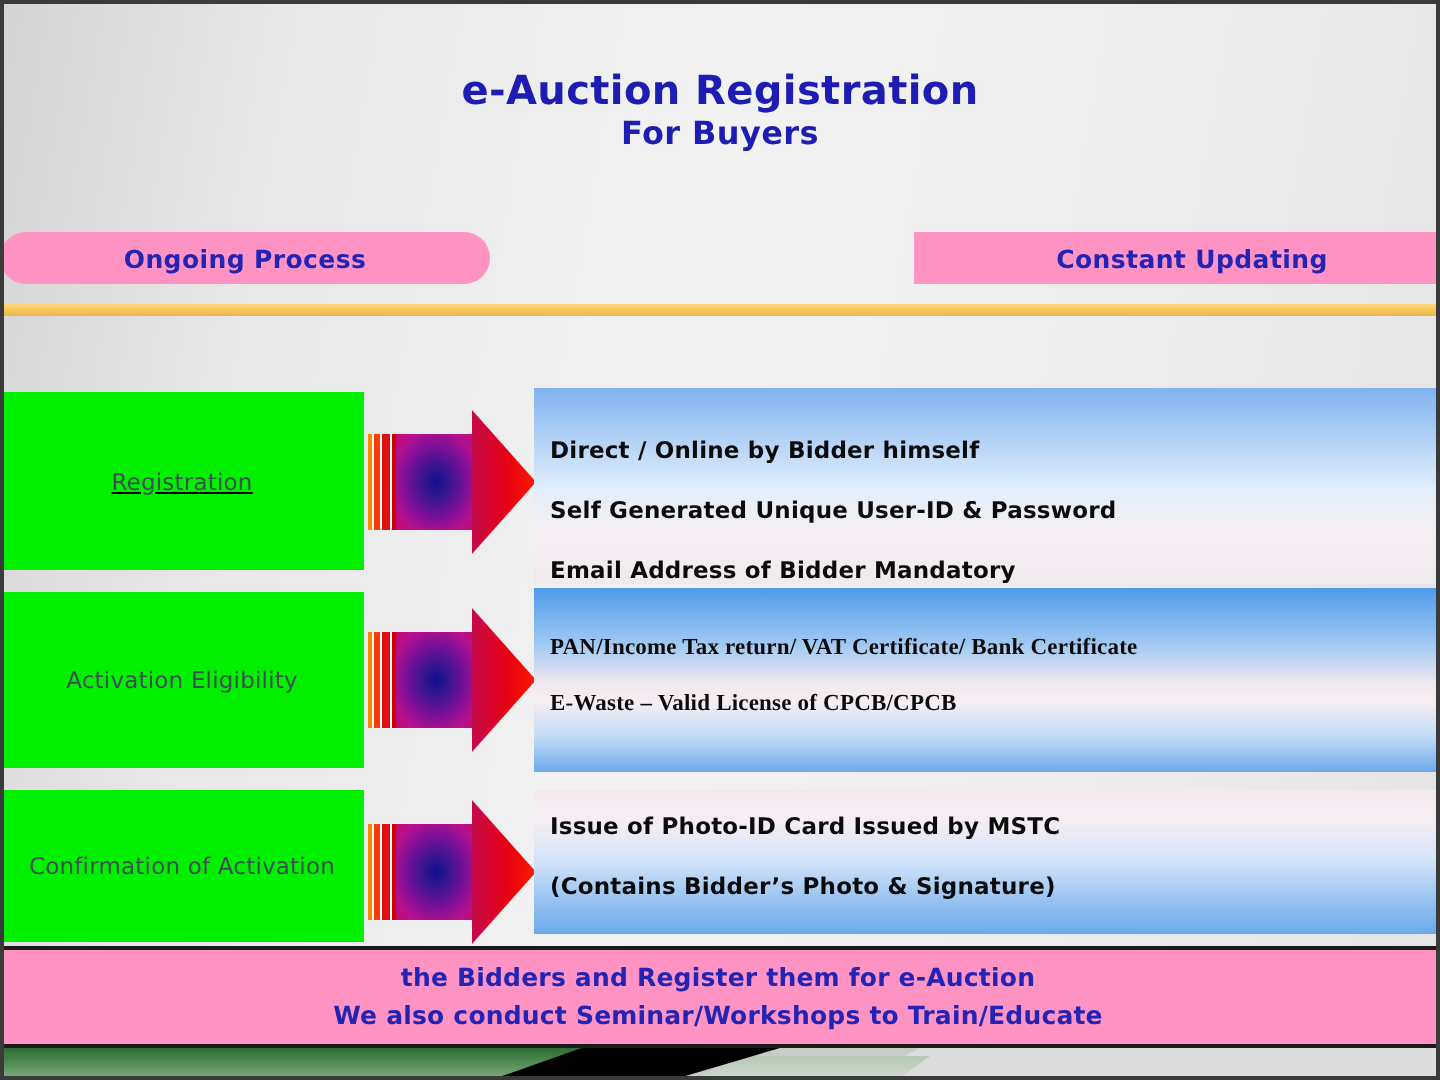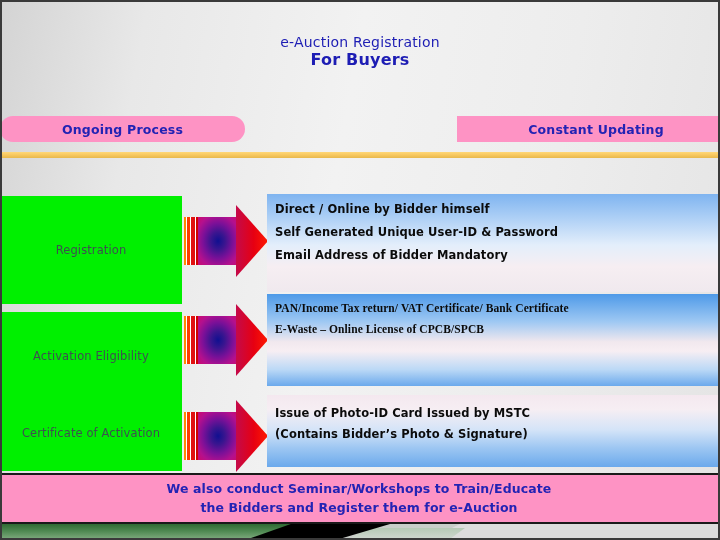--- a/index.html
+++ b/index.html
@@ -25,22 +25,22 @@
   .title-block {
     position: absolute;
     left: 0;
     top: 32px;
     width: 716px;
     text-align: center;
     line-height: 1.18;
   }
   .title-line1 {
     display: block;
-    font-size: 14px;
-    font-weight: normal;
+    font-size: 20px;
+    font-weight: bold;
     color: #1d1db4;
     letter-spacing: 0.2px;
   }
   .title-line2 {
     display: block;
     font-size: 16px;
     font-weight: bold;
     color: #1d1db4;
     letter-spacing: 0.2px;
     margin-top: 0;
@@ -83,22 +83,22 @@
     display: flex;
     align-items: center;
     justify-content: center;
   }
   .green-box span {
     font-size: 11.5px;
     color: #3d5050;
     text-align: center;
     letter-spacing: 0.1px;
   }
-  #green-1 { top: 194px; height: 108px; }
-  #green-2 { top: 310px; height: 88px; }
+  #green-1 { top: 194px; height: 89px; text-decoration: underline; }
+  #green-2 { top: 294px; height: 88px; }
   #green-3 { top: 393px; height: 76px; }
 
   
   .arrow {
     position: absolute;
     width: 84px;
     height: 72px;
   }
   #arrow-1 { left: 182px; top: 203px; }
   #arrow-2 { left: 182px; top: 302px; }
@@ -141,21 +141,21 @@
 
   
   .panel {
     position: absolute;
     left: 265px;
     width: 451px;
     box-sizing: border-box;
     padding: 8px 0 0 8px;
   }
   .panel p {
-    margin: 0 0 9px 0;
+    margin: 16px 0 9px 0;
     font-size: 11.5px;
     font-weight: bold;
     color: #0b0b0b;
     letter-spacing: 0.1px;
     white-space: nowrap;
   }
   #panel-1 {
     top: 192px;
     height: 98px;
     background: linear-gradient(180deg, #7fb4f0 0%, #a9cdf5 22%, #e3eefb 52%, #f6eef2 74%, #f0e9ee 100%);
@@ -283,39 +283,39 @@
   <div class="green-box" id="green-2">
     <span>Activation Eligibility</span>
   </div>
   <div class="arrow" id="arrow-2">
     <div class="arrow-stripes"></div>
     <div class="arrow-body"></div>
     <div class="arrow-head"></div>
   </div>
   <div class="panel" id="panel-2">
     <p>PAN/Income Tax return/ VAT Certificate/ Bank Certificate</p>
-    <p>E-Waste – Online License of CPCB/SPCB</p>
+    <p>E-Waste – Valid License of CPCB/CPCB</p>
   </div>
 
   <div class="green-box" id="green-3">
-    <span>Certificate of Activation</span>
+    <span>Confirmation of Activation</span>
   </div>
   <div class="arrow" id="arrow-3">
     <div class="arrow-stripes"></div>
     <div class="arrow-body"></div>
     <div class="arrow-head"></div>
   </div>
   <div class="panel" id="panel-3">
     <p>Issue of Photo-ID Card Issued by MSTC</p>
     <p>(Contains Bidder’s Photo &amp; Signature)</p>
   </div>
 
   <div class="footer">
+    <p>the Bidders and Register them for e-Auction</p>
     <p>We also conduct Seminar/Workshops to Train/Educate</p>
-    <p>the Bidders and Register them for e-Auction</p>
   </div>
 
   <div class="deco">
     <div class="deco-gray"></div>
     <div class="deco-greenright"></div>
     <div class="deco-green"></div>
     <div class="deco-black"></div>
   </div>
 
 </div>

